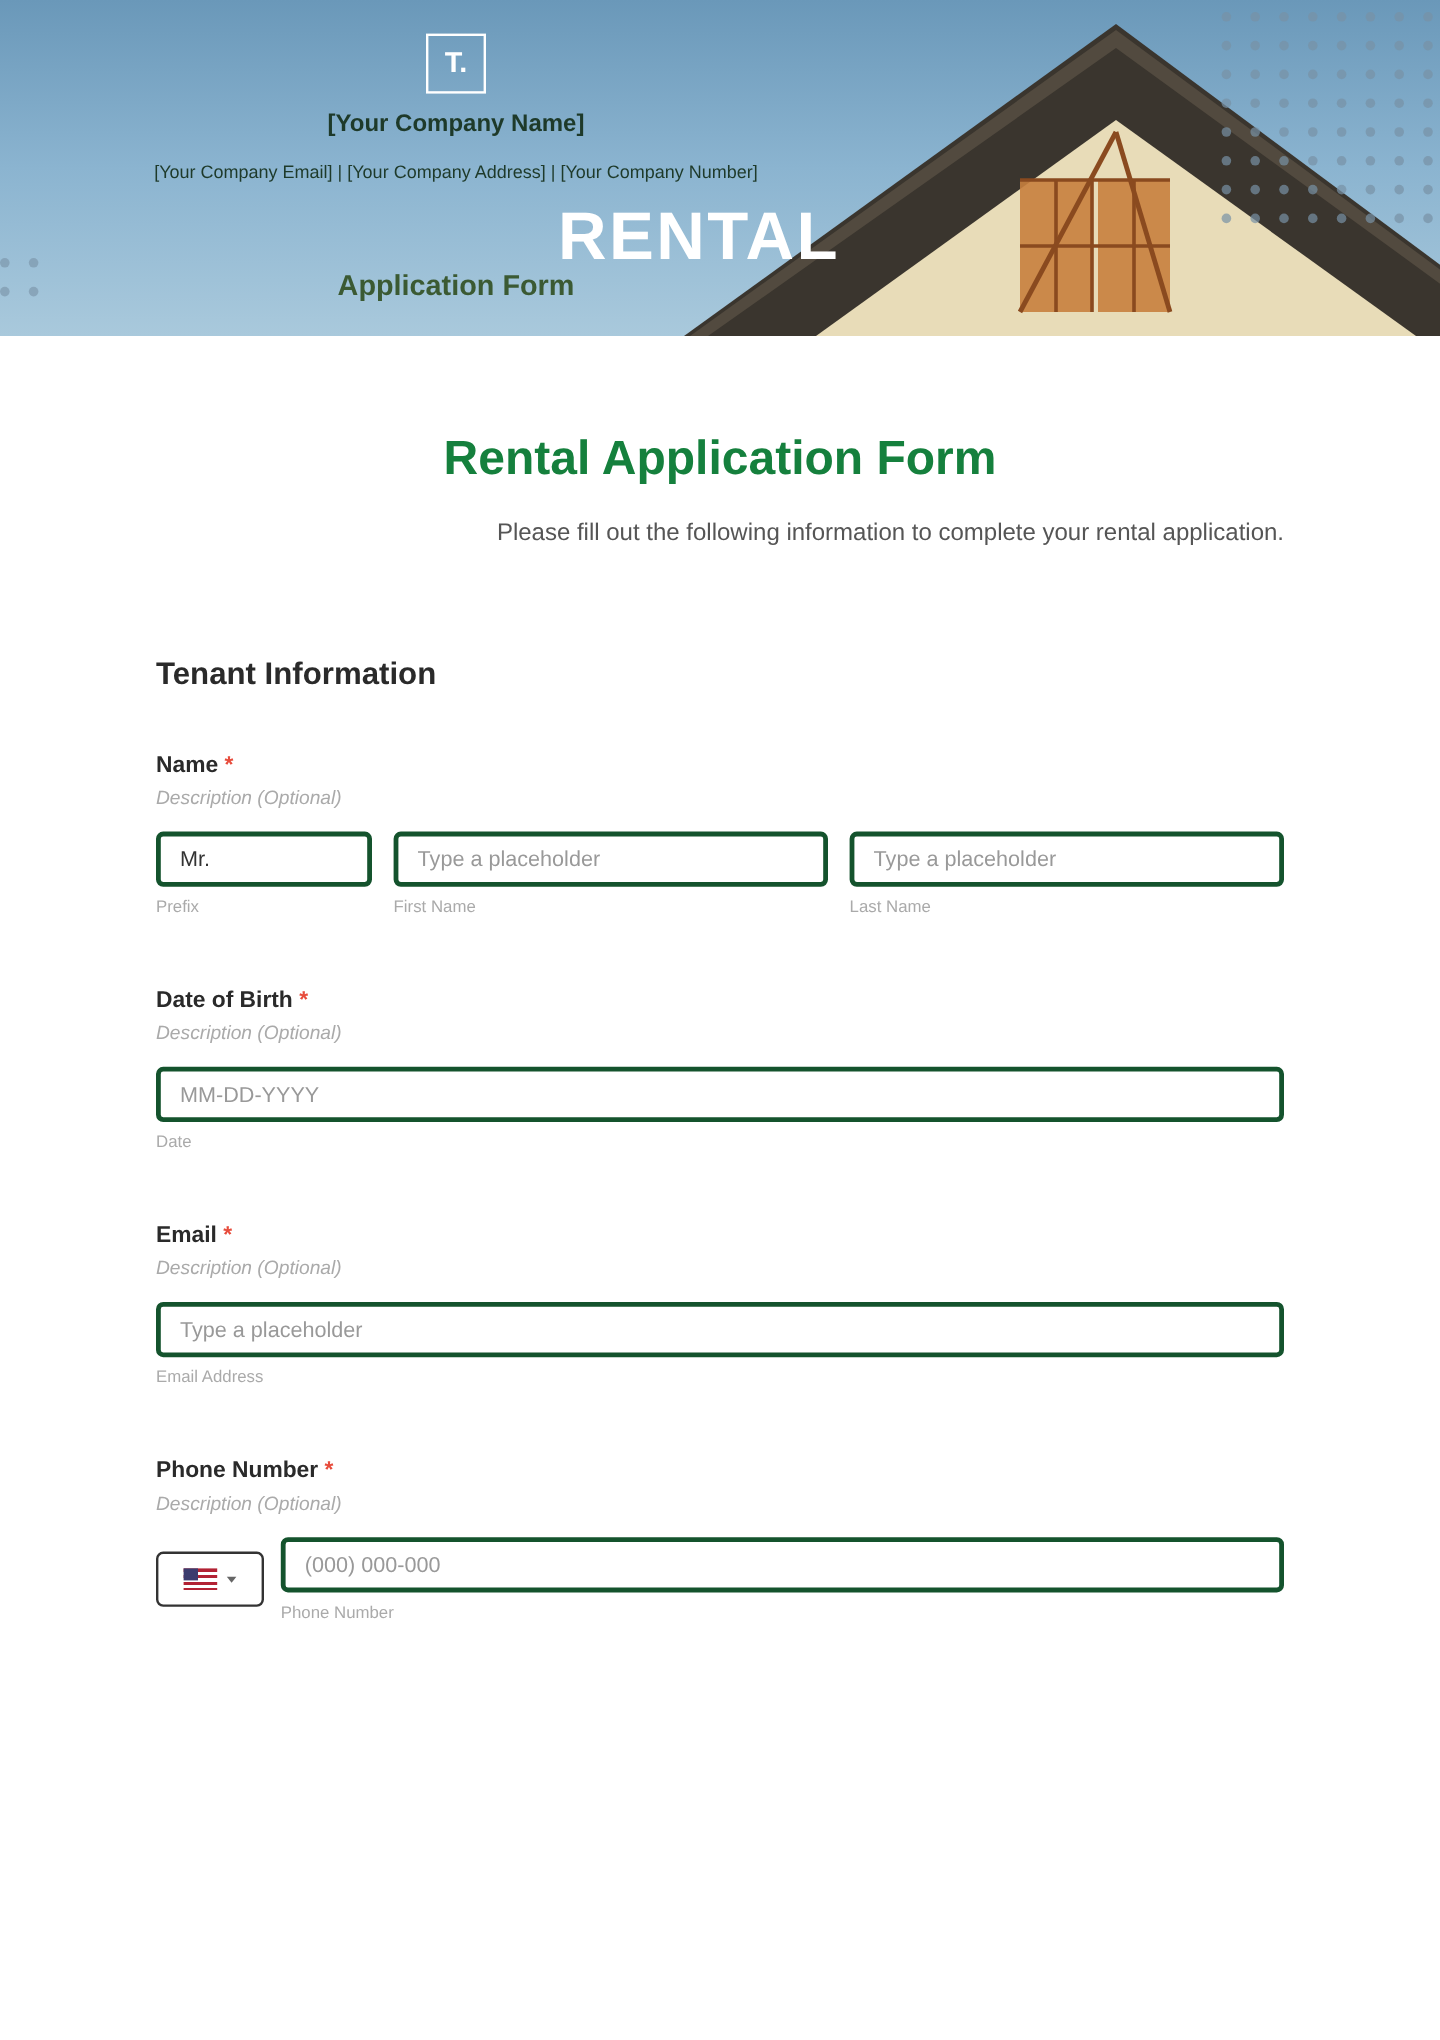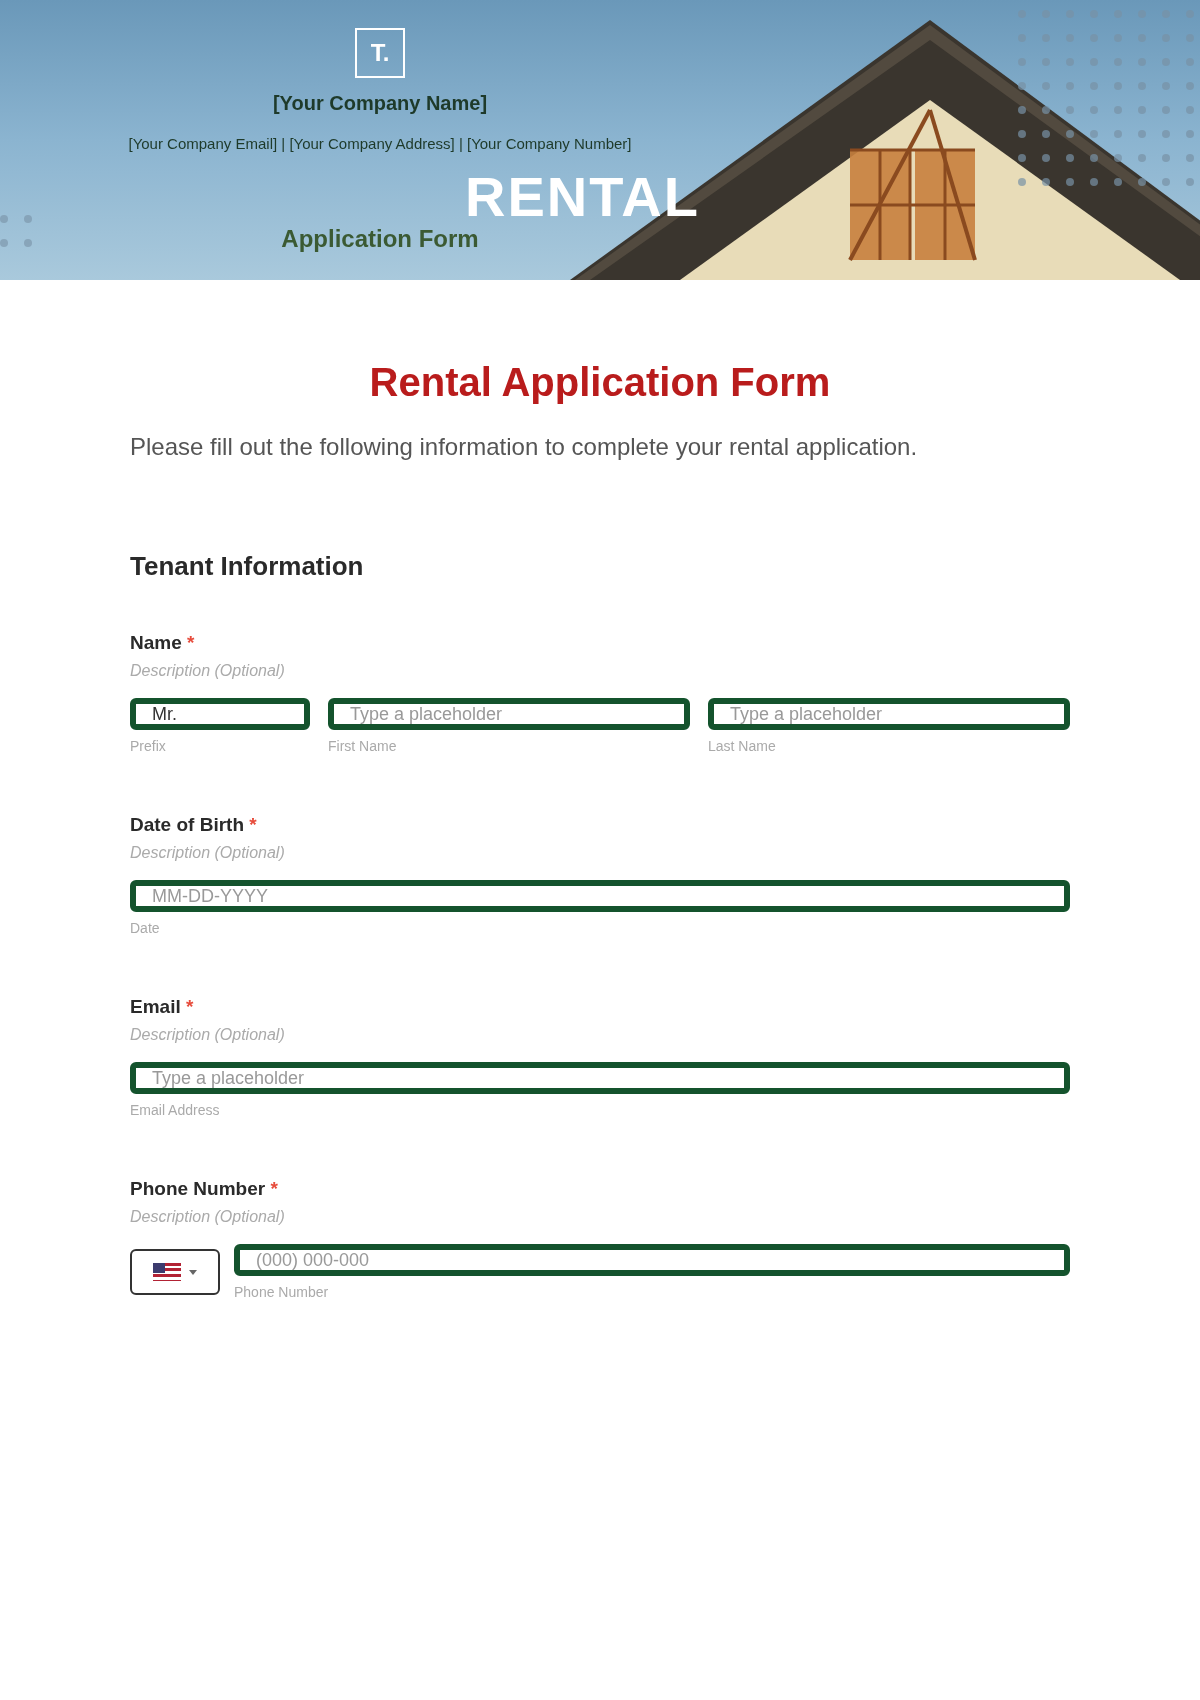--- a/index.html
+++ b/index.html
@@ -17,36 +17,36 @@
     
     .logo-box { width: 50px; height: 50px; border: 2px solid #fff; display: flex; align-items: center; justify-content: center; color: #fff; font-weight: bold; font-size: 24px; margin: 0 auto; }
     .banner-content { position: absolute; top: 28px; left: 60px; width: 640px; text-align: center; z-index: 2; }
     .company-line1 { color: #1e3a2a; font-size: 20px; margin-top: 14px; font-weight: 700; }
     .company-line2 { color: #1e3a2a; font-size: 15px; margin-top: 20px; font-weight: 500; }
     .rental-title { color: #fff; font-size: 56px; font-weight: 900; letter-spacing: 2px; margin-top: 12px; font-family: Arial Black, Arial, sans-serif; text-align: right; }
     .rental-sub { color: #3b5a33; font-size: 24px; font-weight: 700; margin-top: -4px; }
     
     
     .form-container { padding: 80px 130px 40px 130px; }
-    .page-title { font-size: 40px; font-weight: 600; color: #b91c1c; text-align: center; margin-bottom: 28px; }
-    .page-sub { font-size: 24px; color: #555; text-align: left; margin-bottom: 90px; }
+    .page-title { font-size: 40px; font-weight: 600; color: #15803d; text-align: center; margin-bottom: 28px; }
+    .page-sub { font-size: 20px; color: #555; text-align: right; margin-bottom: 90px; }
     
     .section-title { font-size: 26px; font-weight: 700; color: #2a2a2a; margin-bottom: 50px; }
     
     .field-group { margin-bottom: 60px; }
     .field-label { font-size: 19px; font-weight: 600; color: #2a2a2a; margin-bottom: 8px; }
     .req { color: #e74c3c; }
     .field-desc { font-size: 16px; color: #aaa; font-style: italic; margin-bottom: 18px; }
     .field-sub { font-size: 14px; color: #aaa; margin-top: 8px; }
     
     .row { display: flex; gap: 18px; }
     .col-s { flex: 0 0 180px; }
     .col-m { flex: 1; }
     
-    input[type="text"] { width: 100%; height: 32px; border: 6px solid #14532d; border-radius: 6px; padding: 0 16px; font-size: 18px; color: #333; background: #fff; }
+    input[type="text"] { width: 100%; height: 46px; border: 4px solid #14532d; border-radius: 6px; padding: 0 16px; font-size: 18px; color: #333; background: #fff; }
     input[type="text"]::placeholder { color: #999; }
     
     .phone-row { display: flex; gap: 14px; align-items: center; }
     .flag-select { width: 90px; height: 46px; border: 2px solid #333; border-radius: 6px; display: flex; align-items: center; justify-content: center; gap: 8px; cursor: pointer; background: #fff; }
     .us-flag { width: 28px; height: 18px; background: linear-gradient(to bottom, #b22234 0%, #b22234 15%, #fff 15%, #fff 30%, #b22234 30%, #b22234 46%, #fff 46%, #fff 61%, #b22234 61%, #b22234 77%, #fff 77%, #fff 92%, #b22234 92%); position: relative; }
     .us-flag::before { content: ''; position: absolute; top: 0; left: 0; width: 12px; height: 10px; background: #3c3b6e; }
     .chev { width: 0; height: 0; border-left: 4px solid transparent; border-right: 4px solid transparent; border-top: 5px solid #666; }
     .phone-input-wrap { flex: 1; }
   </style>
 </head>

